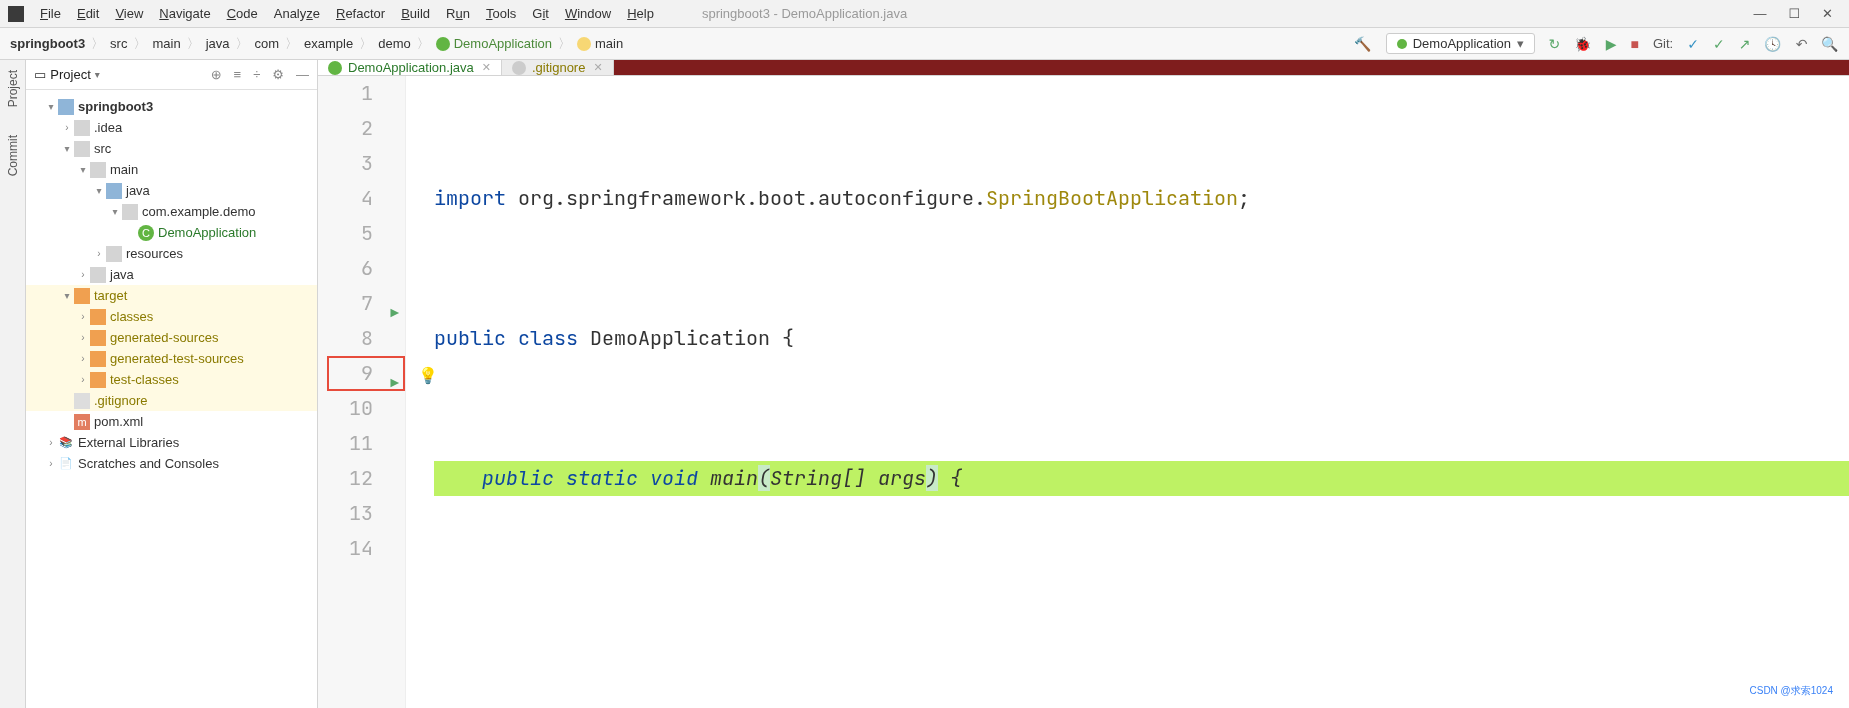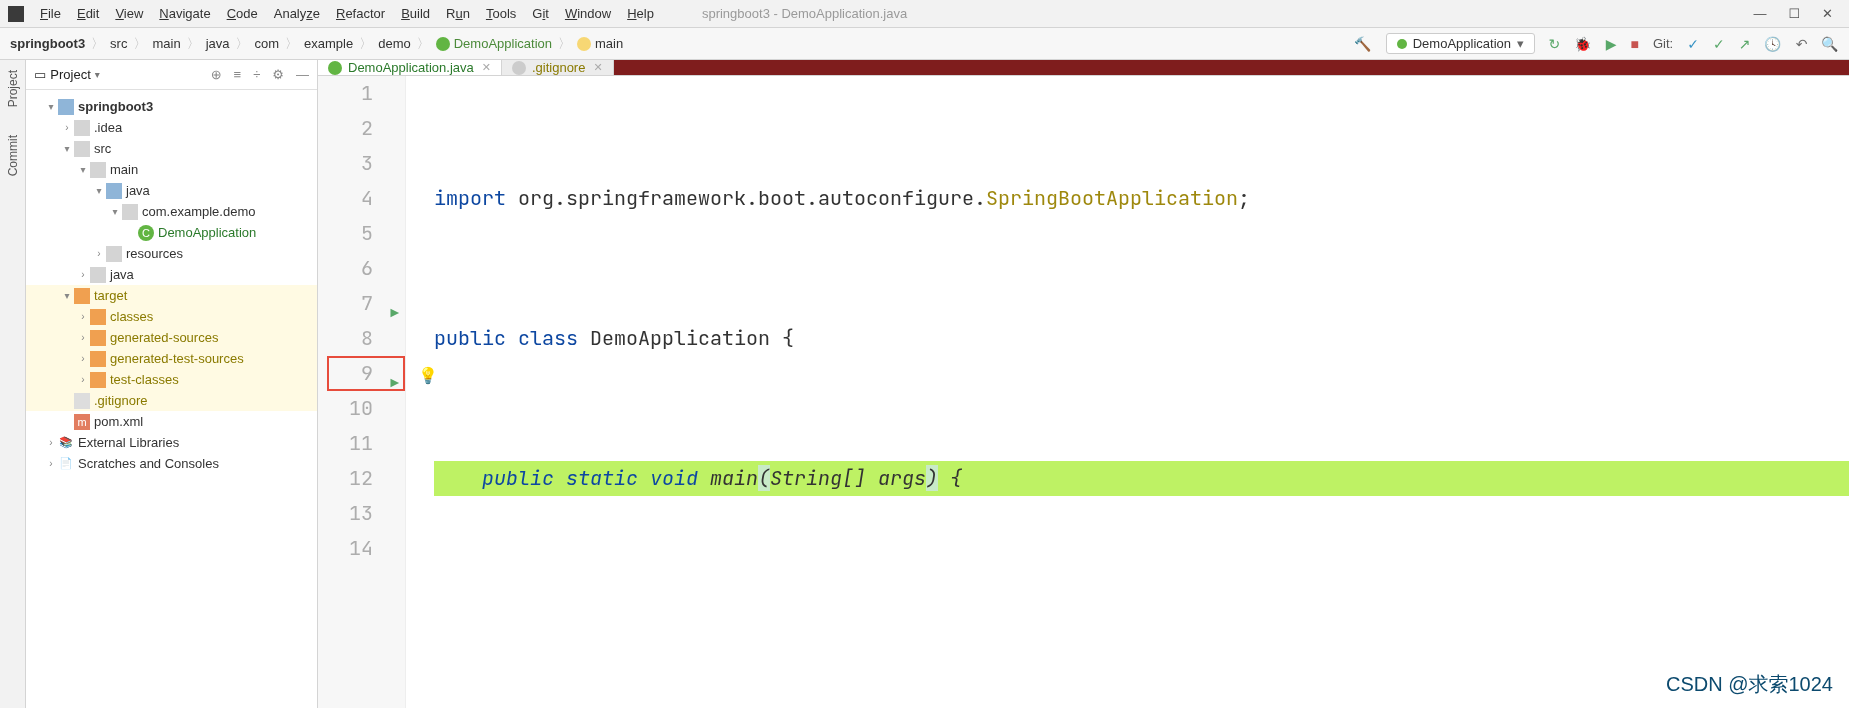--- a/index.html
+++ b/index.html
@@ -65,21 +65,21 @@
 .gut .ln { height:35px; position:relative;}
 .gut .run { position:absolute; right:-26px; top:10px; color:#59a869; font-size:14px;}
 .gut .redbox { position:absolute; right:-32px; top:0; width:78px; height:35px; border:2px solid #e74c3c; pointer-events:none;}
 .codearea { flex:1; padding-left:28px; white-space:pre; }
 .codearea .l { height:35px; }
 .codearea .l.cur { background:#bef264;font-style:italic; }
 .kw { color:#0d47a1; }
 .ann { color:#9e880d; }
 .hl { background:#c8eac8; }
 .bulb { position:absolute; left:100px; top:282px; color:#e8b94e; font-size:16px;}
-.watermark { position: fixed; right: 16px; bottom: 10px; color: #0c4a6e; font-size: 20px; }
+.watermark { position: fixed; right: 16px; bottom: 10px; color: #3b82f6; font-size: 10px; }
 </style>
 </head>
 <body>
 
 <div class="menubar">
   <div class="logo"></div>
   <div class="mi"><u>F</u>ile</div>
   <div class="mi"><u>E</u>dit</div>
   <div class="mi"><u>V</u>iew</div>
   <div class="mi"><u>N</u>avigate</div>

